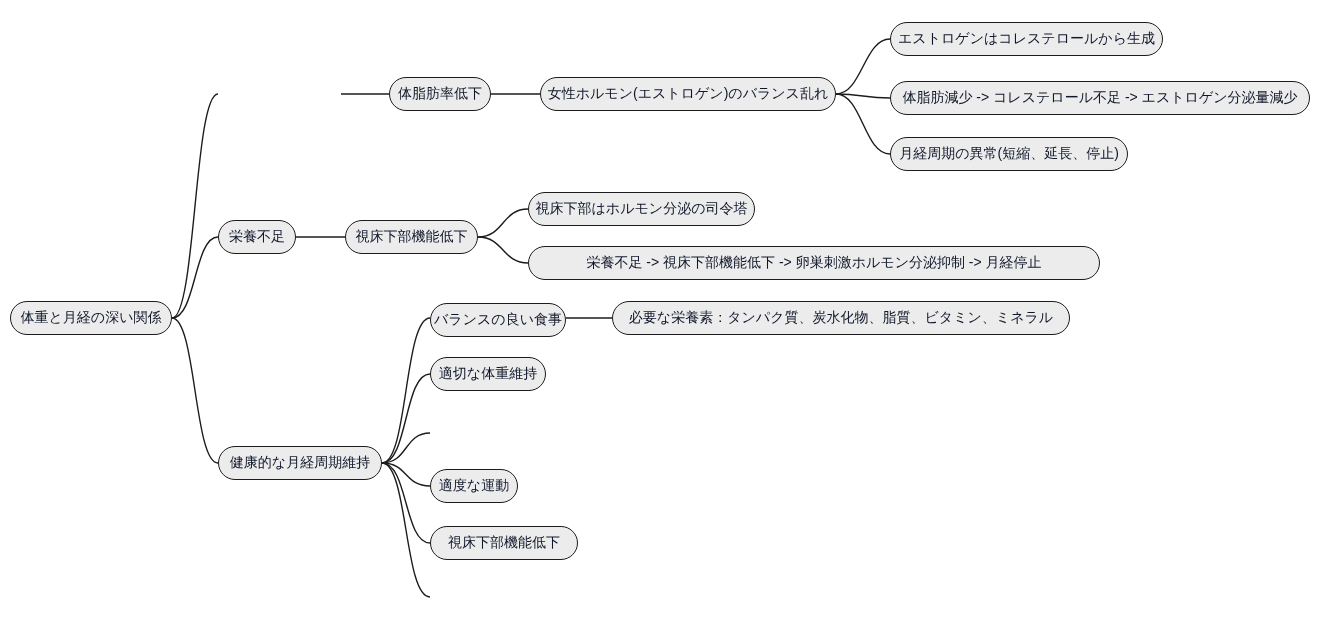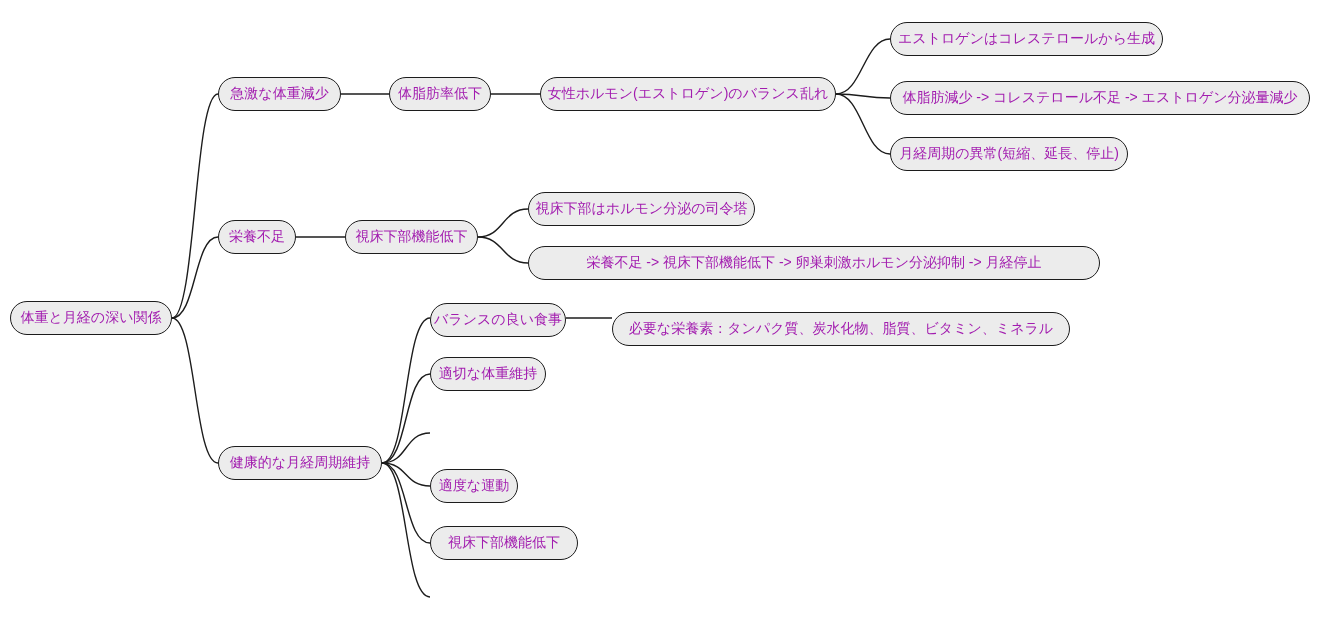--- a/index.html
+++ b/index.html
@@ -30,39 +30,39 @@
     position: absolute;
     box-sizing: border-box;
     height: 34px;
     display: flex;
     align-items: center;
     justify-content: center;
     background: #ececec;
     border: 1.6px solid #1c1c1c;
     border-radius: 17px;
     font-size: 14px;
-    color: #a21caf;
+    color: #0f172a;
     white-space: nowrap;
     padding: 0 6px;
   }
   
   .n-root      { left: 10px;  top: 301px; width: 162px; }
   .n-rapid     { left: 218px; top: 77px;  width: 123px; }
   .n-bodyfat   { left: 389px; top: 77px;  width: 102px; }
   .n-hormone   { left: 540px; top: 77px;  width: 296px; }
   .n-estro     { left: 890px; top: 22px;  width: 273px; }
   .n-fatchain  { left: 890px; top: 81px;  width: 420px; }
   .n-cycleab   { left: 890px; top: 137px; width: 238px; }
   .n-nutrition { left: 218px; top: 220px; width: 78px;  }
   .n-hypo      { left: 345px; top: 220px; width: 133px; }
   .n-tower     { left: 528px; top: 192px; width: 227px; }
   .n-nutchain  { left: 528px; top: 246px; width: 572px; }
   .n-healthy   { left: 218px; top: 446px; width: 164px; }
   .n-diet      { left: 430px; top: 303px; width: 136px; }
-  .n-nutrients { left: 612px; top: 312px; width: 458px; text-align: right; }
+  .n-nutrients { left: 612px; top: 301px; width: 458px; text-align: right; }
   .n-weight    { left: 430px; top: 357px; width: 116px; }
   .n-nodiet    { left: 430px; top: 416px; width: 160px; }
   .n-exercise  { left: 430px; top: 469px; width: 88px;  }
   .n-lifestyle { left: 430px; top: 526px; width: 148px; }
   .n-doctor    { left: 430px; top: 580px; width: 172px; }
 </style>
 </head>
 <body>
 
 <div class="canvas">
@@ -82,21 +82,20 @@
     <path d="M382,463 C408,463 404,318 430,318"></path>
     <path d="M382,463 C408,463 404,374 430,374"></path>
     <path d="M382,463 C408,463 404,433 430,433"></path>
     <path d="M382,463 C408,463 404,486 430,486"></path>
     <path d="M382,463 C408,463 404,543 430,543"></path>
     <path d="M382,463 C408,463 404,597 430,597"></path>
     <path d="M566,318 L612,318"></path>
   </svg>
 
   <div class="node n-root">体重と月経の深い関係</div>
-  <div class="node n-rapid">急激な体重減少</div>
   <div class="node n-bodyfat">体脂肪率低下</div>
   <div class="node n-hormone">女性ホルモン(エストロゲン)のバランス乱れ</div>
   <div class="node n-estro">エストロゲンはコレステロールから生成</div>
   <div class="node n-fatchain">体脂肪減少 -&gt; コレステロール不足 -&gt; エストロゲン分泌量減少</div>
   <div class="node n-cycleab">月経周期の異常(短縮、延長、停止)</div>
   <div class="node n-nutrition">栄養不足</div>
   <div class="node n-hypo">視床下部機能低下</div>
   <div class="node n-tower">視床下部はホルモン分泌の司令塔</div>
   <div class="node n-healthy">健康的な月経周期維持</div>
   <div class="node n-nutchain">栄養不足 -&gt; 視床下部機能低下 -&gt; 卵巣刺激ホルモン分泌抑制 -&gt; 月経停止</div>

